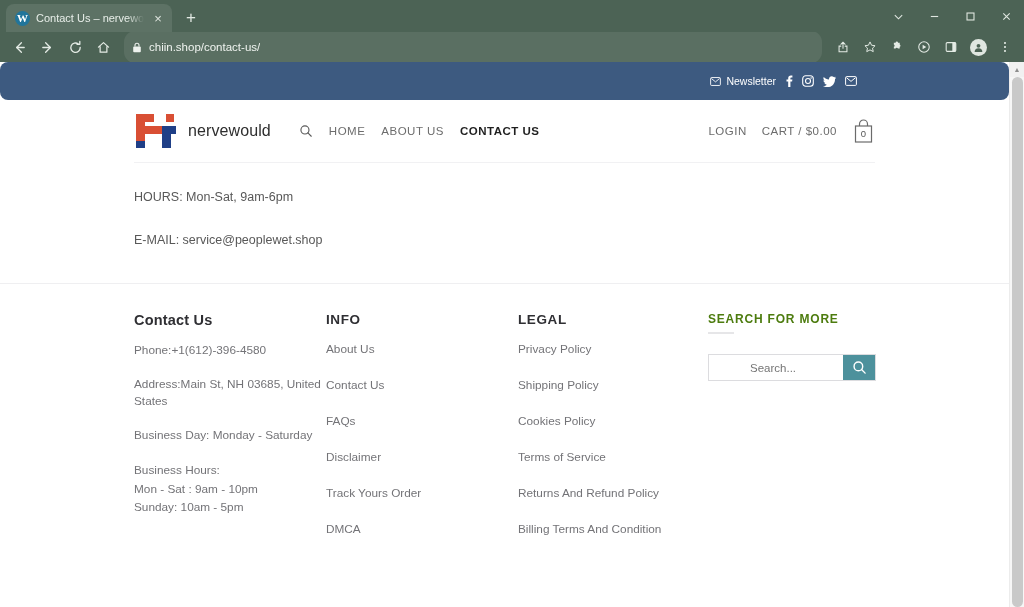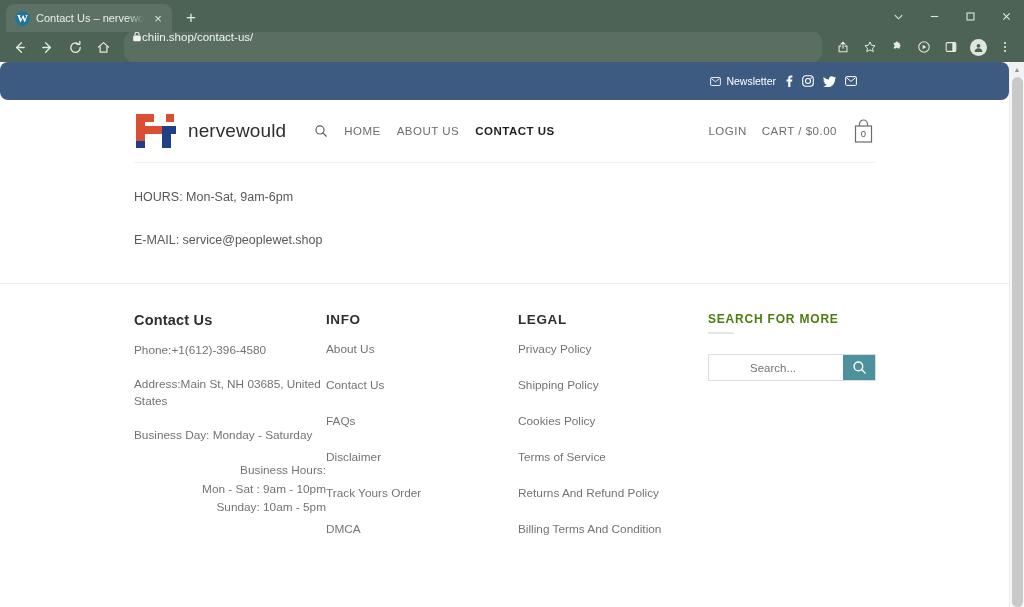--- a/index.html
+++ b/index.html
@@ -103,22 +103,24 @@
     display: flex; align-items: center; justify-content: center;
     color: #e4ebe5;
     flex: 0 0 auto;
   }
   .omnibox {
     flex: 1 1 auto;
     height: 32px;
     background: #5a6f62;
     border-radius: 11px;
     display: flex;
+    align-items: center;
     padding: 0 8px;
     margin: 0 6px;
+    gap: 7px;
     min-width: 0;
   }
   .omni-url {
     font-size: 11.5px;
     color: #f0f4f0;
     white-space: nowrap;
     overflow: hidden;
   }
   .tb-right {
     display: flex; align-items: center; gap: 1px;
@@ -194,21 +196,21 @@
   .siteheader {
     height: 62px;
     display: flex;
     align-items: center;
     padding: 0 134px;
     background: #fff;
   }
   .brand { display: flex; align-items: center; gap: 10px; flex: 0 0 auto; }
   .logomark { width: 44px; height: 42px; flex: 0 0 auto; }
   .brandname {
-    font-size: 19px;
+    font-size: 16px;
     color: #2e2e2e;
     letter-spacing: .1px;
   }
   .mainnav {
     display: flex; align-items: center; gap: 16px;
     margin-left: 28px;
     flex: 1 1 auto;
   }
   .nav-search-icon { color: #5a5a5a; display: flex; align-items: center; }
   .navlink {
@@ -292,21 +294,21 @@
     line-height: 1.45;
     margin-bottom: 17px;
   }
   .flink {
     font-size: 11.8px;
     color: #737377;
     line-height: 1.45;
     margin-bottom: 19px;
     display: block;
   }
-  .fline-group { margin-bottom: 17px; text-align: right; }
+  .fline-group { margin-bottom: 17px; }
   .fline-group .sub { font-size: 11.8px; color: #737377; line-height: 1.55; }
 
   .search-rule {
     width: 26px; height: 2px;
     background: #e6e6e8;
     margin-bottom: 20px;
   }
   .searchform {
     display: flex;
     width: 168px;

